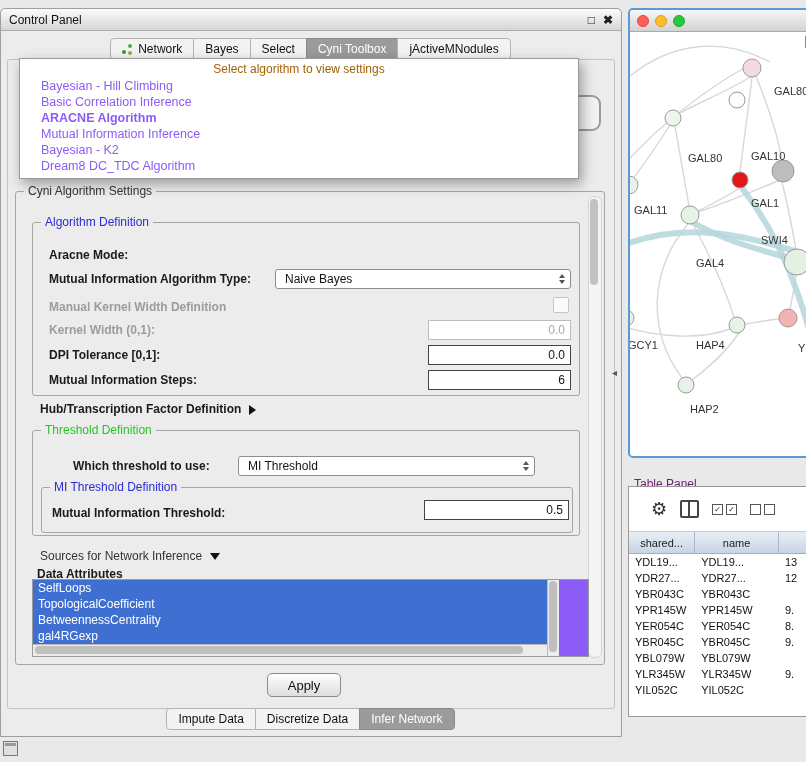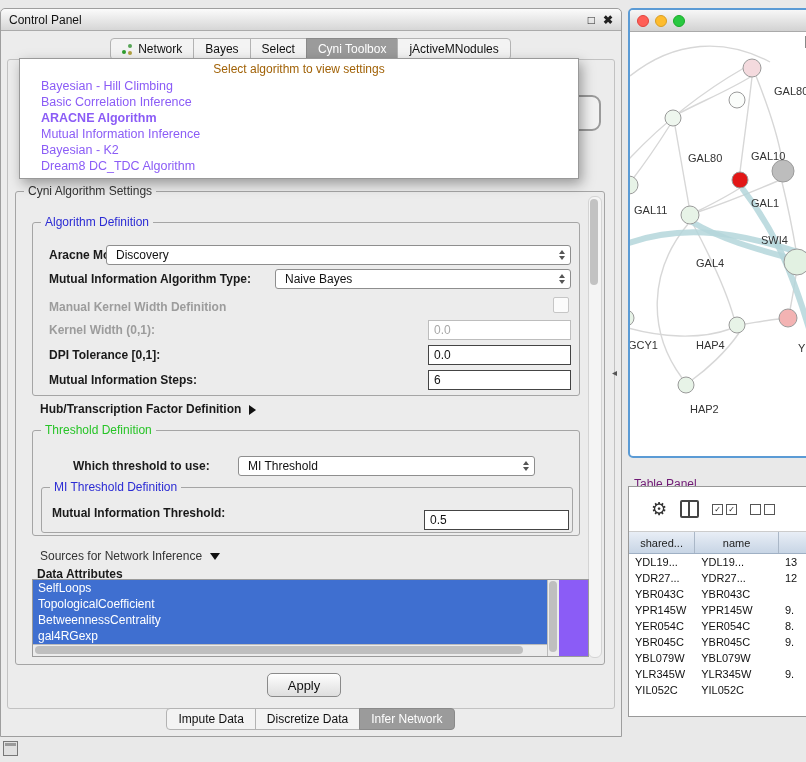--- a/index.html
+++ b/index.html
@@ -52,21 +52,21 @@
   .combo{position:absolute;height:20px;border:1px solid #8e8e8e;border-radius:3px;background:#fff;
       font-size:12px;display:flex;align-items:center;padding:0 20px 0 9px;box-sizing:border-box}
   .combo .arrows{position:absolute;right:5px;top:4px;display:flex;flex-direction:column;gap:2px}
   .tri-up{width:0;height:0;border-left:3.5px solid transparent;border-right:3.5px solid transparent;border-bottom:4px solid #555}
   .tri-dn{width:0;height:0;border-left:3.5px solid transparent;border-right:3.5px solid transparent;border-top:4px solid #555}
   .tri-right{display:inline-block;width:0;height:0;border-top:5px solid transparent;border-bottom:5px solid transparent;
       border-left:7px solid #111;margin-left:8px;vertical-align:middle}
   .tri-down-b{display:inline-block;width:0;height:0;border-left:5px solid transparent;border-right:5px solid transparent;
       border-top:7px solid #111;margin-left:8px;vertical-align:middle}
   .field{position:absolute;height:18px;border:1px solid #444;background:#fff;font-size:12px;
-      display:flex;align-items:center;padding:0 5px;box-sizing:content-box}
+      display:flex;align-items:center;justify-content:flex-end;padding:0 5px;box-sizing:content-box}
   .field.disabled{border-color:#bdbdbd;color:#a8a8a8}
   .checkbox{position:absolute;width:14px;height:14px;border:1px solid #c6c6c6;background:#fbfbfb;border-radius:2px}
   
   .attr-list{position:absolute;left:16px;top:387px;width:555px;height:76px;background:#8b5cf6;
       border:1px solid #9a9a9a;overflow:hidden}
   .attr-row{height:16px;line-height:16px;background:#3f6fd0;color:#fff;font-size:12px;padding-left:5px;width:510px}
   .list-sb-v{position:absolute;left:514px;top:0;width:11px;height:100%;background:#ececec;border-left:1px solid #bbb}
   .list-sb-v .thumb{position:absolute;left:1px;top:1px;width:8px;height:94%;background:#bfbfbf;border-radius:4px}
   .list-sb-h{position:absolute;left:0;bottom:0;width:514px;height:11px;background:#ececec;border-top:1px solid #bbb}
   .list-sb-h .thumb{position:absolute;left:2px;top:1px;width:95%;height:8px;background:#bfbfbf;border-radius:4px}
@@ -154,27 +154,20 @@
   <div class="groupbox cyni-group">
     <span class="group-title t-black">Cyni Algorithm Settings</span>
     <div class="sb-v">
         <div class="thumb"></div>
       </div>
 
     <div class="groupbox algo-group">
       <span class="group-title t-blue">Algorithm Definition</span>
 
       <span class="lbl" style="left:16px;top:25px">Aracne Mode:</span>
-      <div class="combo" style="left:73px;top:22px;width:465px">
-        <span>Discovery</span>
-        <span class="arrows">
-            <span class="tri-up"></span>
-            <span class="tri-dn"></span>
-          </span>
-      </div>
 
       <span class="lbl" style="left:16px;top:49px">Mutual Information Algorithm Type:</span>
       <div class="combo" style="left:242px;top:46px;width:296px">
         <span>Naive Bayes</span>
         <span class="arrows">
             <span class="tri-up"></span>
             <span class="tri-dn"></span>
           </span>
       </div>
 
@@ -209,21 +202,21 @@
         <span>MI Threshold</span>
         <span class="arrows">
             <span class="tri-up"></span>
             <span class="tri-dn"></span>
           </span>
       </div>
 
       <div class="groupbox mi-group">
         <span class="group-title t-blue">MI Threshold Definition</span>
         <span class="lbl" style="left:10px;top:18px">Mutual Information Threshold:</span>
-        <div class="field" style="left:382px;top:22px;width:133px">
+        <div class="field" style="left:382px;top:12px;width:133px">
           <span>0.5</span>
         </div>
       </div>
     </div>
 
     <span class="lbl plain" style="left:24px;top:357px">
       <span>Sources for Network Inference</span><span class="tri-down-b"></span>
     </span>
     <span class="lbl" style="left:21px;top:375px">Data Attributes</span>
 

